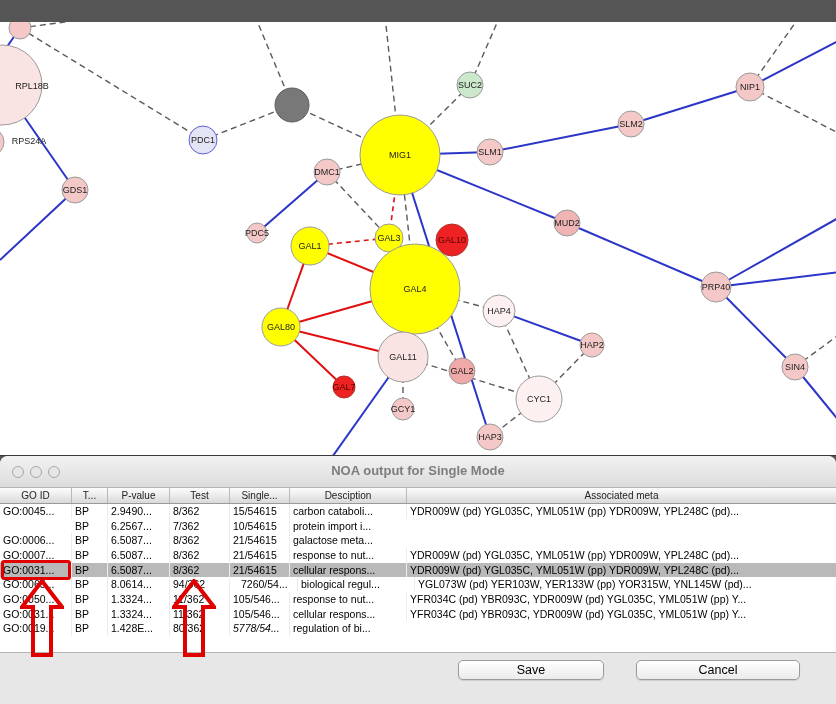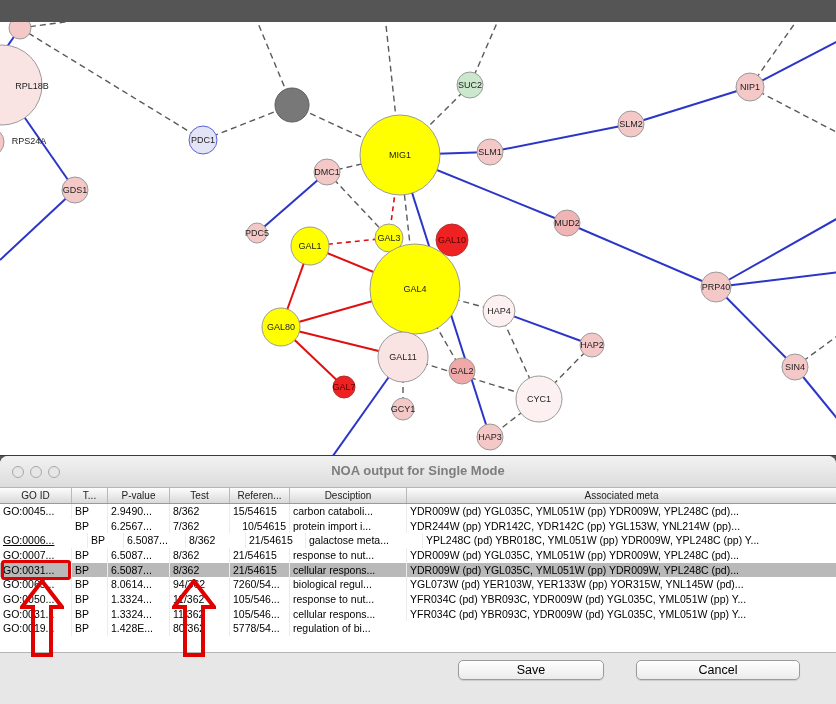--- a/index.html
+++ b/index.html
@@ -186,51 +186,49 @@
       <span class="tl2 tl gray"></span>
       <div class="title">NOA output for Single Mode</div>
     </div>
 
     <div class="tablewrap">
       <div id="table-header">
           <div class="hcell" style="width: 72px;">GO ID</div>
           <div class="hcell" style="width: 36px;">T...</div>
           <div class="hcell" style="width: 62px;">P-value</div>
           <div class="hcell" style="width: 60px;">Test</div>
-          <div class="hcell" style="width: 60px;">Referen...</div>
+          <div class="hcell" style="width: 60px;">Single...</div>
           <div class="hcell" style="width: 117px;">Desciption</div>
           <div class="hcell" style="width: 429px;">Associated meta</div>
         </div>
       <div id="table-body">
           <div class="trow">
             <div class="cell" style="width: 72px;">GO:0045...</div>
             <div class="cell" style="width: 36px;">BP</div>
             <div class="cell" style="width: 62px;">2.9490...</div>
             <div class="cell" style="width: 60px;">8/362</div>
             <div class="cell" style="width: 60px;">15/54615</div>
             <div class="cell" style="width: 117px;">carbon cataboli...</div>
             <div class="cell" style="width: 429px;">YDR009W (pd) YGL035C, YML051W (pp) YDR009W, YPL248C (pd)...</div>
           </div>
           <div class="trow">
             <div class="cell" style="width: 72px; margin-top: 33px;">GO:0016...</div>
             <div class="cell" style="width: 36px;">BP</div>
             <div class="cell" style="width: 62px;">6.2567...</div>
             <div class="cell" style="width: 60px;">7/362</div>
-            <div class="cell" style="width: 60px; text-align: right;">10/54615</div>
+            <div class="cell" style="width: 60px;">10/54615</div>
             <div class="cell" style="width: 117px;">protein import i...</div>
-            <div class="cell" style="width: 429px;">YDR244W (pp) YDR142C, YDR142C (pp) YGL153W, YNL214W (pp)...</div>
-          </div>
-          <div class="trow">
-            <div class="cell" style="width: 88px; text-decoration: underline;">GO:0006...</div>
+          </div>
+          <div class="trow">
+            <div class="cell" style="width: 72px;">GO:0006...</div>
             <div class="cell" style="width: 36px;">BP</div>
             <div class="cell" style="width: 62px;">6.5087...</div>
             <div class="cell" style="width: 60px;">8/362</div>
             <div class="cell" style="width: 60px;">21/54615</div>
             <div class="cell" style="width: 117px;">galactose meta...</div>
-            <div class="cell" style="width: 429px;">YPL248C (pd) YBR018C, YML051W (pp) YDR009W, YPL248C (pp) Y...</div>
           </div>
           <div class="trow">
             <div class="cell" style="width: 72px;">GO:0007...</div>
             <div class="cell" style="width: 36px;">BP</div>
             <div class="cell" style="width: 62px;">6.5087...</div>
             <div class="cell" style="width: 60px;">8/362</div>
             <div class="cell" style="width: 60px;">21/54615</div>
             <div class="cell" style="width: 117px;">response to nut...</div>
             <div class="cell" style="width: 429px;">YDR009W (pd) YGL035C, YML051W (pp) YDR009W, YPL248C (pd)...</div>
           </div>
@@ -241,21 +239,21 @@
             <div class="cell" style="width: 60px;">8/362</div>
             <div class="cell" style="width: 60px;">21/54615</div>
             <div class="cell" style="width: 117px;">cellular respons...</div>
             <div class="cell" style="width: 429px;">YDR009W (pd) YGL035C, YML051W (pp) YDR009W, YPL248C (pd)...</div>
           </div>
           <div class="trow">
             <div class="cell" style="width: 72px;">GO:0065...</div>
             <div class="cell" style="width: 36px;">BP</div>
             <div class="cell" style="width: 62px;">8.0614...</div>
             <div class="cell" style="width: 60px;">94/362</div>
-            <div class="cell" style="width: 60px;">7260/54...</div>
+            <div class="cell" style="width: 60px; margin-left: 8px;">7260/54...</div>
             <div class="cell" style="width: 117px;">biological regul...</div>
             <div class="cell" style="width: 429px;">YGL073W (pd) YER103W, YER133W (pp) YOR315W, YNL145W (pd)...</div>
           </div>
           <div class="trow">
             <div class="cell" style="width: 72px;">GO:0050...</div>
             <div class="cell" style="width: 36px;">BP</div>
             <div class="cell" style="width: 62px;">1.3324...</div>
             <div class="cell" style="width: 60px;">11/362</div>
             <div class="cell" style="width: 60px;">105/546...</div>
             <div class="cell" style="width: 117px;">response to nut...</div>
@@ -268,21 +266,21 @@
             <div class="cell" style="width: 60px;">11/362</div>
             <div class="cell" style="width: 60px;">105/546...</div>
             <div class="cell" style="width: 117px;">cellular respons...</div>
             <div class="cell" style="width: 429px;">YFR034C (pd) YBR093C, YDR009W (pd) YGL035C, YML051W (pp) Y...</div>
           </div>
           <div class="trow">
             <div class="cell" style="width: 72px;">GO:0019...</div>
             <div class="cell" style="width: 36px;">BP</div>
             <div class="cell" style="width: 62px;">1.428E...</div>
             <div class="cell" style="width: 60px;">80/362</div>
-            <div class="cell" style="width: 60px;">5778/54...</div>
+            <div class="cell" style="width: 60px; font-style: italic;">5778/54...</div>
             <div class="cell" style="width: 117px;">regulation of bi...</div>
           </div>
         </div>
     </div>
 
     <div class="buttonrow">
       <button class="mac-btn" id="save-btn">Save</button>
       <button class="mac-btn" id="cancel-btn">Cancel</button>
     </div>
   </div>

